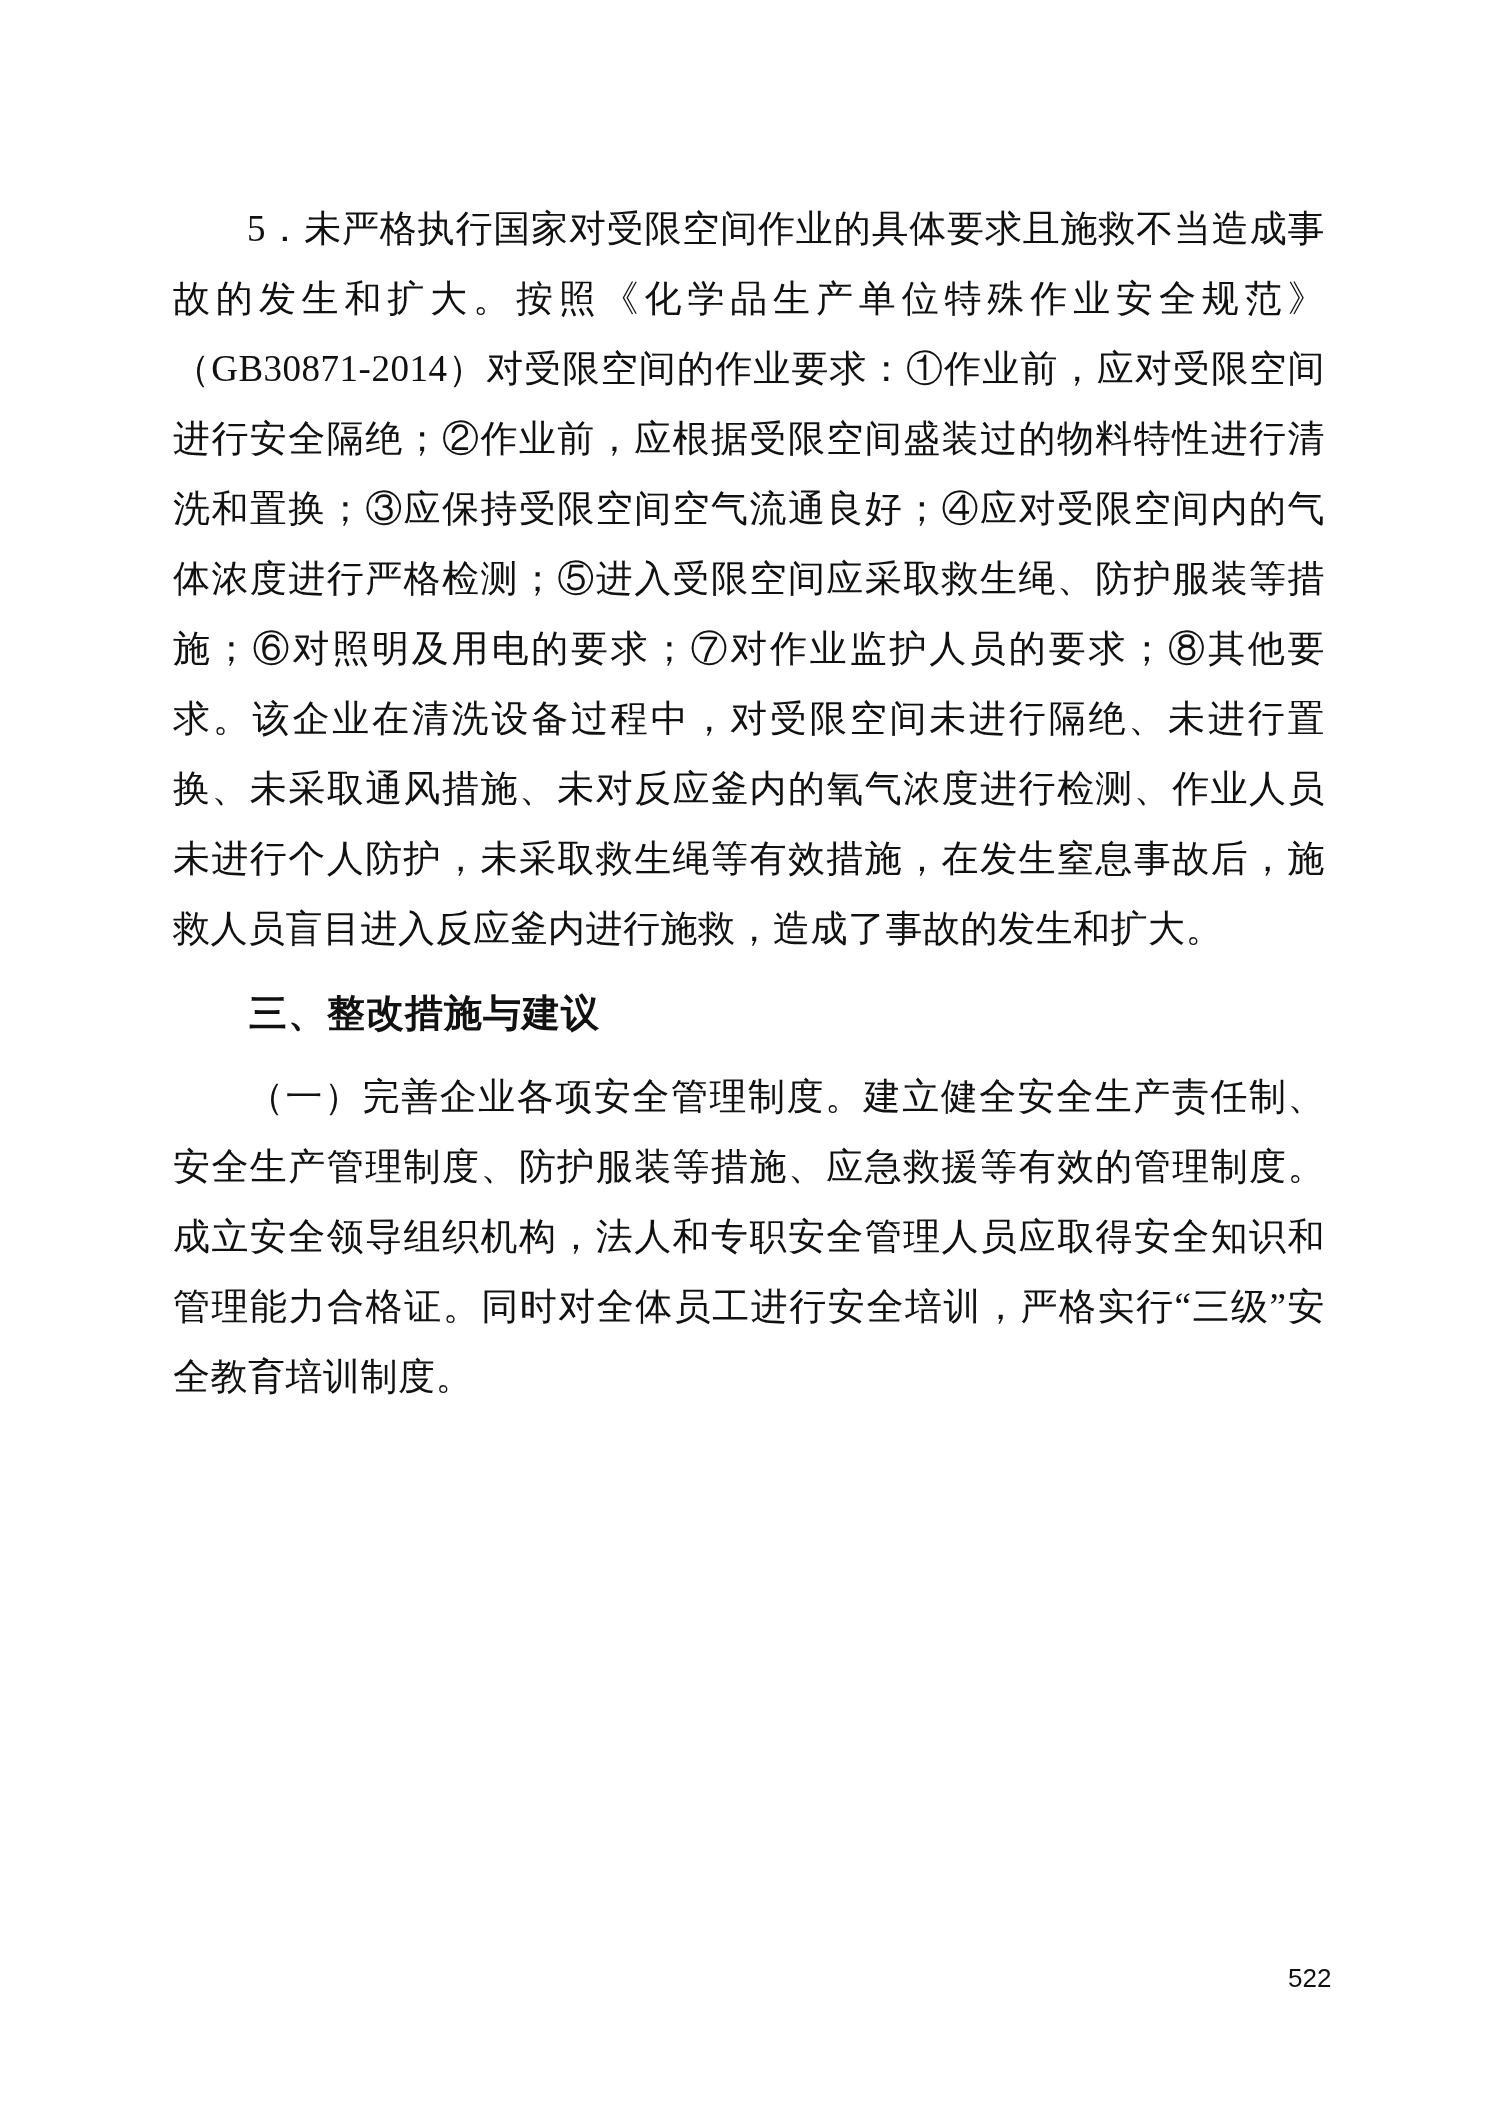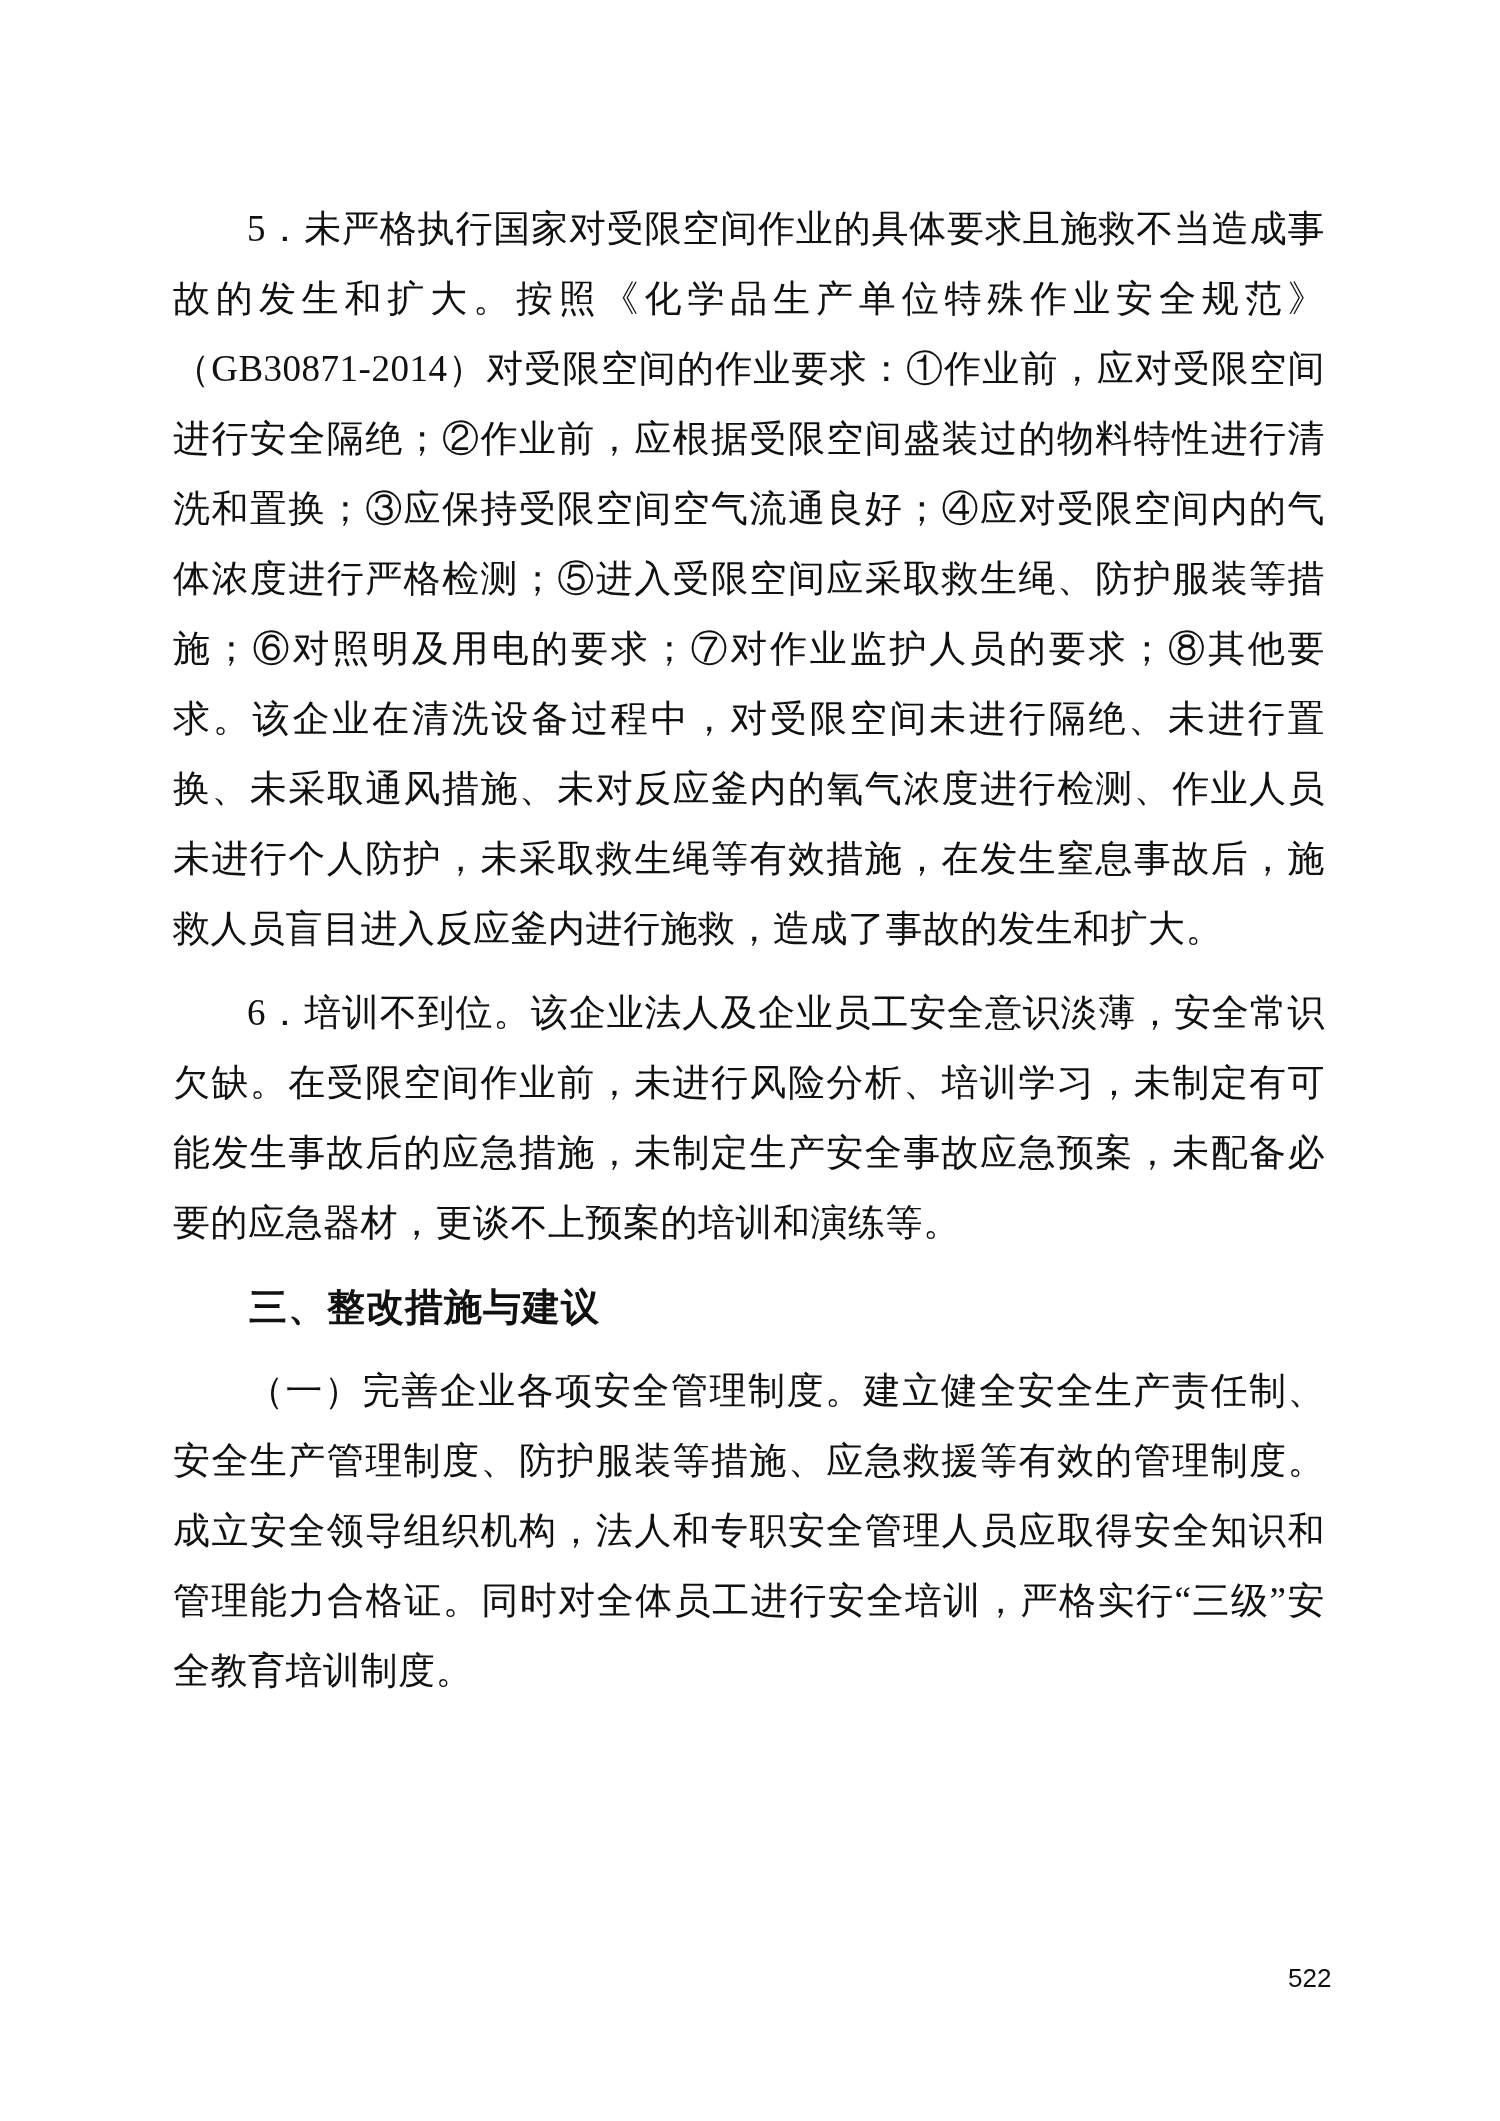--- a/index.html
+++ b/index.html
@@ -51,18 +51,17 @@
     font-family: "Liberation Sans", "DejaVu Sans", sans-serif;
     color: #111111;
   }
 </style>
 </head>
 <body>
 
 <div class="page">
   <div class="content">
     <p class="body-para">5．未严格执行国家对受限空间作业的具体要求且施救不当造成事故的发生和扩大。按照《化学品生产单位特殊作业安全规范》（GB30871-2014）对受限空间的作业要求：①作业前，应对受限空间进行安全隔绝；②作业前，应根据受限空间盛装过的物料特性进行清洗和置换；③应保持受限空间空气流通良好；④应对受限空间内的气体浓度进行严格检测；⑤进入受限空间应采取救生绳、防护服装等措施；⑥对照明及用电的要求；⑦对作业监护人员的要求；⑧其他要求。该企业在清洗设备过程中，对受限空间未进行隔绝、未进行置换、未采取通风措施、未对反应釜内的氧气浓度进行检测、作业人员未进行个人防护，未采取救生绳等有效措施，在发生窒息事故后，施救人员盲目进入反应釜内进行施救，造成了事故的发生和扩大。</p>
-    <p class="body-para">6．培训不到位。该企业法人及企业员工安全意识淡薄，安全常识欠缺。在受限空间作业前，未进行风险分析、培训学习，未制定有可能发生事故后的应急措施，未制定生产安全事故应急预案，未配备必要的应急器材，更谈不上预案的培训和演练等。</p>
     <h2 class="section-heading">三、整改措施与建议</h2>
     <p class="body-para">（一）完善企业各项安全管理制度。建立健全安全生产责任制、安全生产管理制度、防护服装等措施、应急救援等有效的管理制度。成立安全领导组织机构，法人和专职安全管理人员应取得安全知识和管理能力合格证。同时对全体员工进行安全培训，严格实行“三级”安全教育培训制度。</p>
   </div>
   <div class="page-number">522</div>
 </div>
 
 </body></html>

